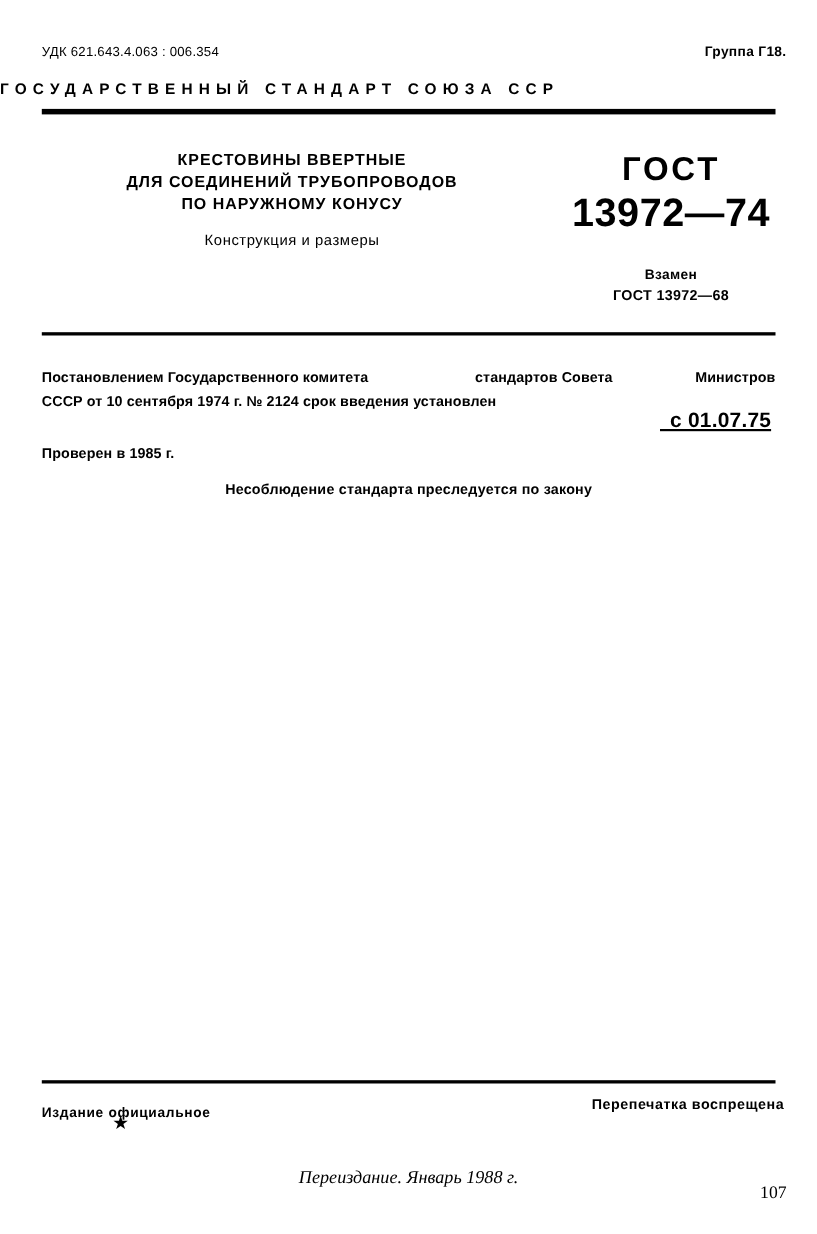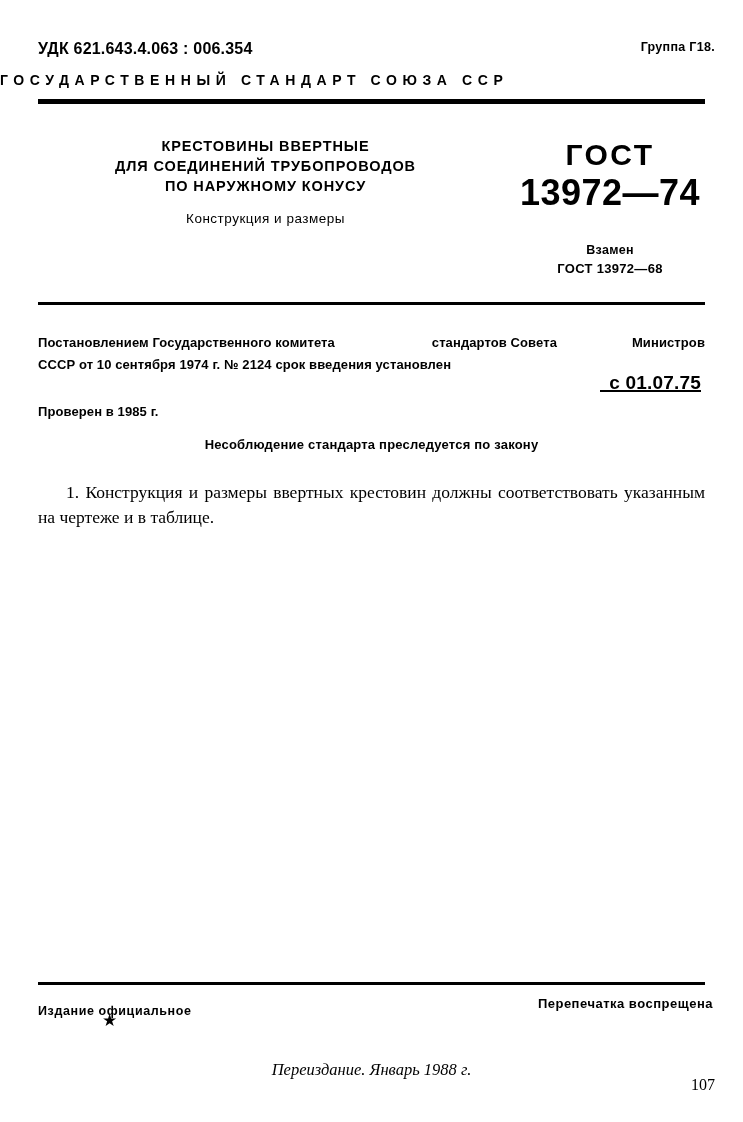--- a/index.html
+++ b/index.html
@@ -20,22 +20,22 @@
     background: #ffffff;
     overflow: hidden;
   }
 
   
   .abs { position: absolute; }
 
   
   #udk {
     left: 38px; top: 40px;
-    font-size: 16px;
-    font-weight: bold;
+    font-size: 12px;
+    font-weight: normal;
     letter-spacing: 0.2px;
     white-space: nowrap;
     text-align: right;
   }
   #group-label {
     right: 28px; top: 40px;
     font-size: 12.5px;
     font-weight: bold;
     letter-spacing: 0.3px;
     white-space: nowrap;
@@ -265,21 +265,20 @@
   <div class="abs" id="decree-line2">СССР от 10 сентября 1974 г. № 2124 срок введения установлен</div>
 
   <div class="abs" id="decree-date">с 01.07.75</div>
 
   <div class="abs rule-thin" id="rule-date"></div>
 
   <div class="abs" id="checked">Проверен в 1985 г.</div>
 
   <div class="abs" id="penalty">Несоблюдение стандарта преследуется по закону</div>
 
-  <div class="abs" id="clause-1">1. Конструкция и размеры ввертных крестовин должны соответствовать указанным на чертеже и в таблице.</div>
 
   <div class="abs rule-med" id="rule-bottom"></div>
 
   <div class="abs" id="footer-left">Издание официальное</div>
 
   <div class="abs" id="footer-right">Перепечатка воспрещена</div>
 
   <div class="abs" id="footer-star">★</div>
 
   <div class="abs" id="reissue">Переиздание. Январь 1988 г.</div>

